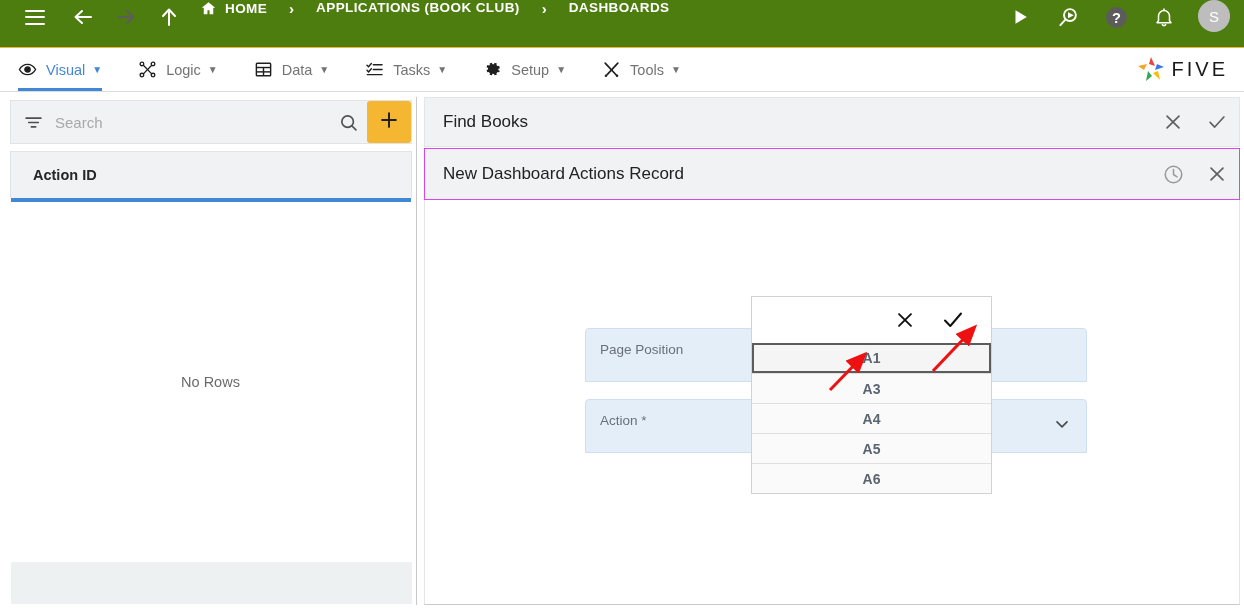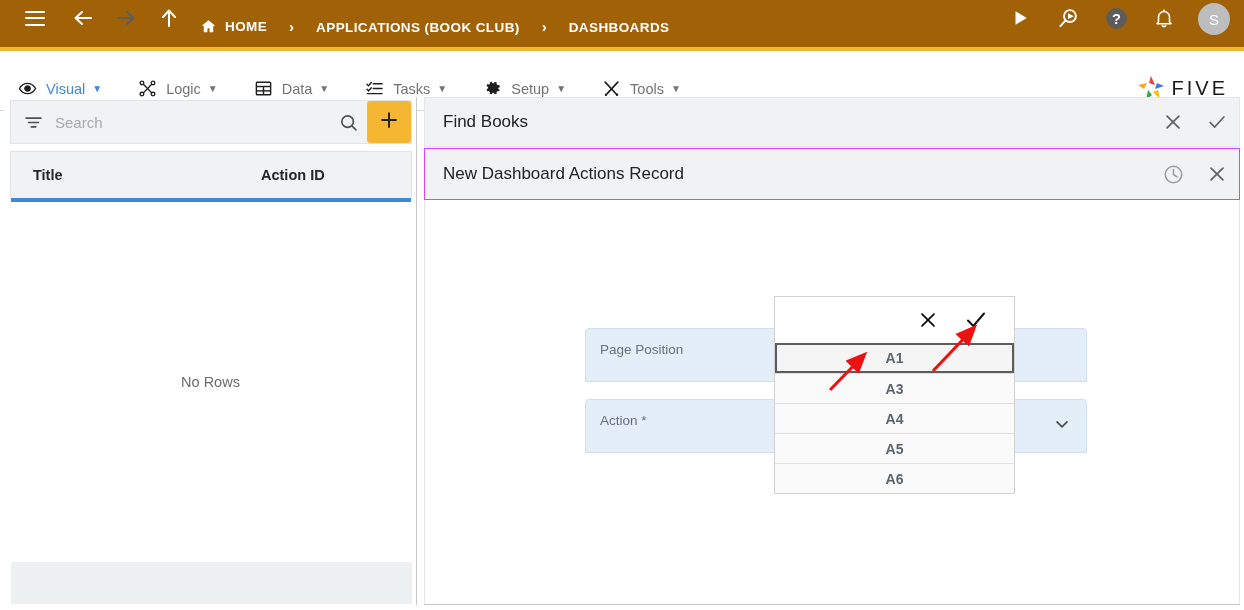--- a/index.html
+++ b/index.html
@@ -14,23 +14,23 @@
     overflow: hidden;
     position: relative;
   }
 
   
   .topbar {
     position: absolute;
     left: 0; top: 0;
     width: 1244px;
     height: 47px;
-    background: #a16207;
-    display: flex;
-    align-items: flex-end;
+    background: #4d7c0f;
+    display: flex;
+    align-items: flex-start;
     box-sizing: border-box;
     padding: 0 14px 12px 18px;
   }
   .tb-icon {
     width: 34px; height: 34px;
     display: flex; align-items: center; justify-content: center;
     color: #ffffff;
     flex: none;
   }
   .tb-icon.dim { color: #5d5d5d; }
@@ -76,21 +76,21 @@
     position: absolute;
     left: 0; top: 47px;
     width: 1244px;
     height: 4px;
     background: #f2b632;
   }
 
   
   .menubar {
     position: absolute;
-    left: 0; top: 67px;
+    left: 0; top: 48px;
     width: 1244px;
     height: 44px;
     background: #ffffff;
     display: flex;
     align-items: center;
     padding-left: 18px;
     box-sizing: border-box;
     border-bottom: 1px solid #dadada;
     text-align: center;
   }
@@ -304,21 +304,21 @@
     right: 14px; top: 50%;
     transform: translateY(-50%);
     color: #4b4b4b;
   }
   #field-page-position { left: 160px; top: 128px; width: 502px; height: 54px; }
   #field-action        { left: 160px; top: 199px; width: 502px; height: 54px; }
 
   
   .dropdown {
     position: absolute;
-    left: 774px; top: 296px;
+    left: 751px; top: 296px;
     width: 241px;
     background: #a3a3a3;
     border: 1px solid #d2d2d2;
     box-sizing: border-box;
     z-index: 40;
   }
   .dd-toolbar {
     height: 46px;
     display: flex;
     align-items: center;
@@ -562,21 +562,20 @@
       <span>
         <svg width="22" height="22" viewBox="0 0 24 24" fill="none" stroke="#1f1f1f" stroke-width="2.1" stroke-linecap="round">
             <line x1="12" y1="4.5" x2="12" y2="19.5"></line>
             <line x1="4.5" y1="12" x2="19.5" y2="12"></line>
           </svg>
       </span>
     </div>
   </div>
 
   <div class="tbl-head">
-    <div class="th col-title">Title</div>
     <div class="th col-action">Action ID</div>
   </div>
   <div class="tbl-underline"></div>
 
   <div class="no-rows">No Rows</div>
 
   <div class="side-footer"></div>
 </div>
 
 <div class="main">

